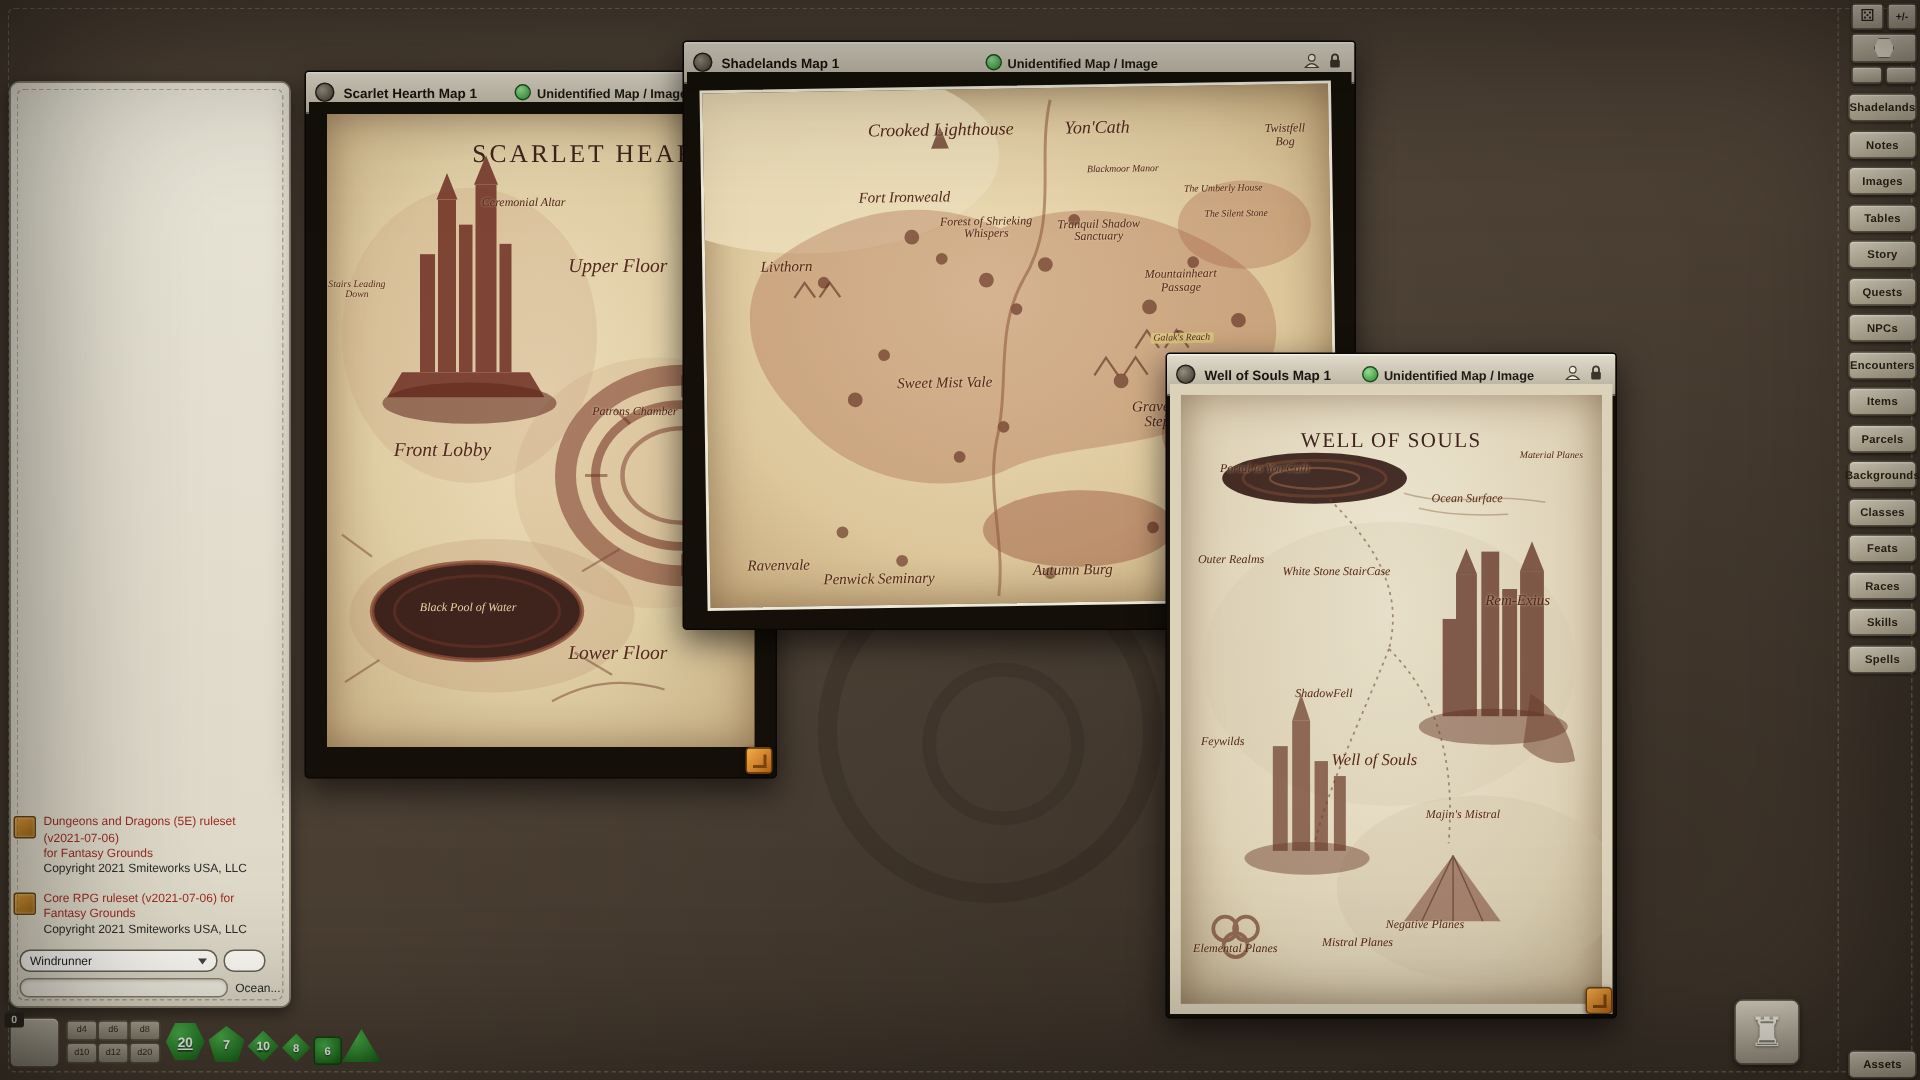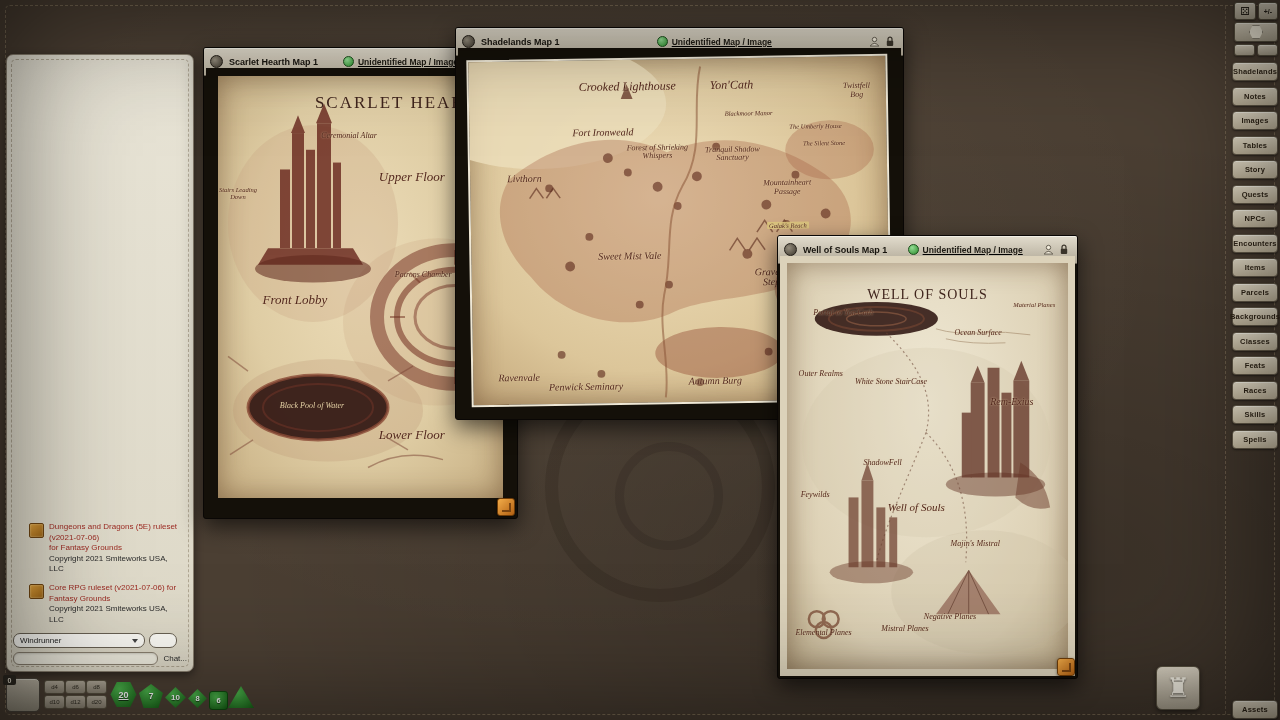--- a/index.html
+++ b/index.html
@@ -14,21 +14,21 @@
   .logo-ring{position:absolute;left:545px;top:372px;width:204px;height:204px;border-radius:50%;
              border:13px solid rgba(18,12,7,.15);z-index:1;}
   .logo-ring::after{content:"";position:absolute;left:28%;top:28%;width:44%;height:44%;border-radius:50%;
              border:9px solid rgba(18,12,7,.12);}
 
   
   .chat-panel{position:absolute;left:6px;top:54px;width:186px;height:616px;z-index:2;
               background:linear-gradient(#e8e4d6,#ddd8c7);border:1px solid #8a8070;border-radius:7px;
               box-shadow:0 3px 10px rgba(0,0,0,.45);display:flex;flex-direction:column;}
   .chat-panel::after{content:"";position:absolute;inset:4px;border:1px dashed rgba(120,105,80,.45);border-radius:5px;pointer-events:none;}
-  .chat-log{flex:1;display:flex;flex-direction:column;justify-content:flex-end;gap:9px;padding:10px 9px 6px 22px;overflow:hidden;}
+  .chat-log{flex:1;display:flex;flex-direction:column;justify-content:flex-end;gap:9px;padding:10px 9px 6px 2px;overflow:hidden;}
   .chat-msg{display:flex;gap:5px;align-items:flex-start;}
   .msg-icon{flex:0 0 13px;width:13px;height:13px;margin-top:1px;border-radius:2px;
             background:linear-gradient(135deg,#e3a33c,#9c6416);border:1px solid #6e4410;box-shadow:inset 0 0 2px rgba(255,255,220,.6);}
   .msg-text{font-size:8px;line-height:1.3;}
   .msg-title{color:#9c2a22;}
   .msg-copy{color:#2b2b2b;}
   .chat-controls{display:flex;align-items:center;gap:4px;padding:2px 6px 2px 6px;}
   .identity-select{flex:0 0 118px;height:13px;background:#fcfbf6;border:1px solid #6a6254;border-radius:7px;
                    display:flex;align-items:center;justify-content:space-between;padding:0 6px;font-size:8px;color:#222;}
   .dd-arrow{width:0;height:0;border-left:3.5px solid transparent;border-right:3.5px solid transparent;border-top:4px solid #444;}
@@ -39,21 +39,21 @@
 
   
   .window{position:absolute;background:#141009;border:1px solid #0a0705;border-radius:3px;
           box-shadow:0 8px 22px rgba(0,0,0,.6);}
   .titlebar{height:19px;background:linear-gradient(#e2dccd,#b2aa98);border-bottom:1px solid #6e675a;
             display:flex;align-items:center;gap:6px;padding:4px 6px;border-radius:2px 2px 0 0;
             box-shadow:inset 0 1px 0 rgba(255,255,252,.55);}
   .radial-btn{flex:0 0 11px;width:11px;height:11px;border-radius:50%;border:1px solid #241f18;
               background:radial-gradient(circle at 35% 35%, #948c7c, #3c362c);}
   .win-title{font-weight:bold;font-size:9px;color:#17140e;white-space:nowrap;}
-  .status{margin-left:auto;display:flex;align-items:center;gap:4px;text-decoration:underline;}
+  .status{margin-left:auto;display:flex;align-items:center;gap:4px;}
   .status-dot{width:9px;height:9px;border-radius:50%;border:1px solid #1c4f1c;
               background:radial-gradient(circle at 35% 30%, #93dc93, #2c8c2c);}
   .status-text{font-weight:bold;font-size:8.5px;color:#1d1a13;white-space:nowrap;}
   .tb-icons{margin-left:auto;display:flex;align-items:center;gap:5px;padding-right:2px;}
   .win-content{position:absolute;left:2px;right:2px;top:20px;bottom:2px;overflow:hidden;background:#141009;}
   .window.light .win-content{background:#dcd2ba;}
   .map{position:absolute;overflow:hidden;box-shadow:inset 0 0 28px rgba(70,40,18,.45);}
   .map-art{position:absolute;inset:0;width:100%;height:100%;display:block;}
   .maplabel{position:absolute;transform:translate(-50%,-50%);font-family:"Liberation Serif",serif;font-style:italic;
             color:#53281e;white-space:nowrap;text-align:center;text-shadow:0 0 2px rgba(235,215,175,.85);z-index:2;}
@@ -140,21 +140,21 @@
   </div>
   <div class="chat-controls">
     <div class="identity-select">
       <span>Windrunner</span>
       <span class="dd-arrow"></span>
     </div>
     <div class="lang-btn"></div>
   </div>
   <div class="chat-entry-row">
     <div class="chat-input"></div>
-    <div class="chat-label">Chat...</div>
+    <div class="chat-label">Ocean...</div>
   </div>
 </div>
 
 <div class="window" style="left:203px;top:47px;width:313px;height:470px;z-index:2;">
   <div class="titlebar">
     <span class="radial-btn"></span>
     <span class="win-title">Scarlet Hearth Map 1</span>
     <span class="status">
       <i class="status-dot"></i>
       <span class="status-text">Unidentified Map / Image</span>

